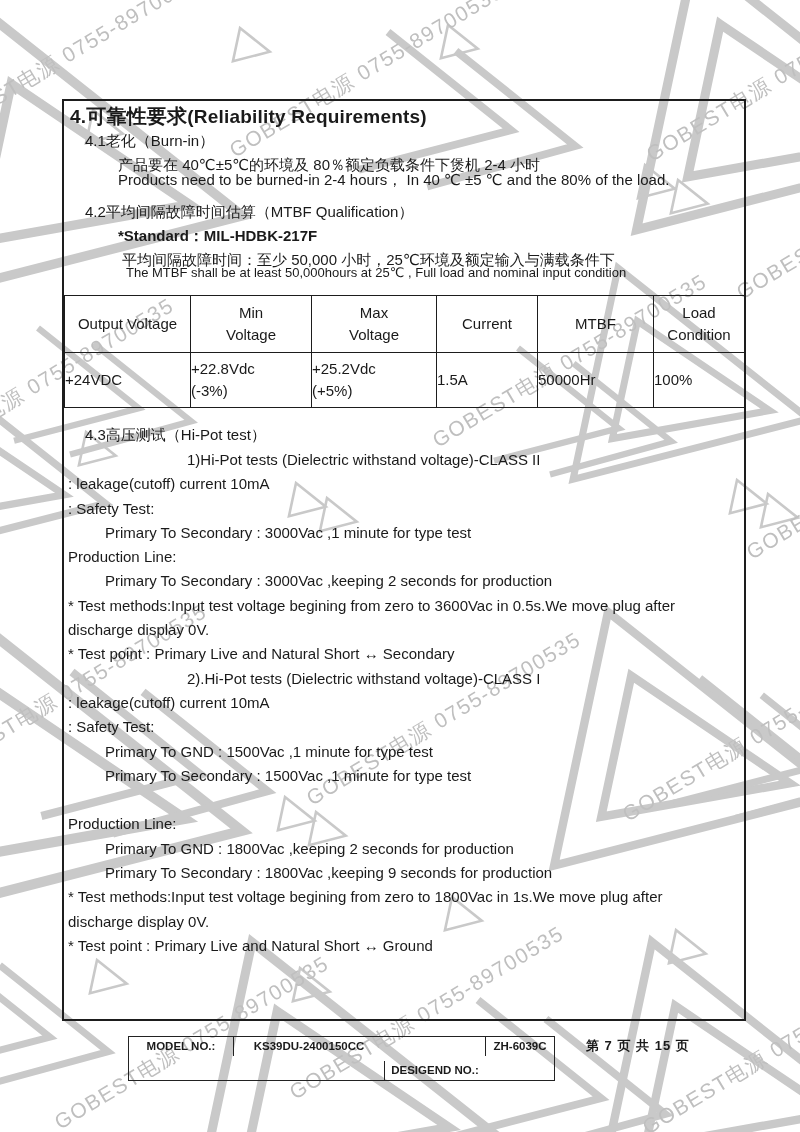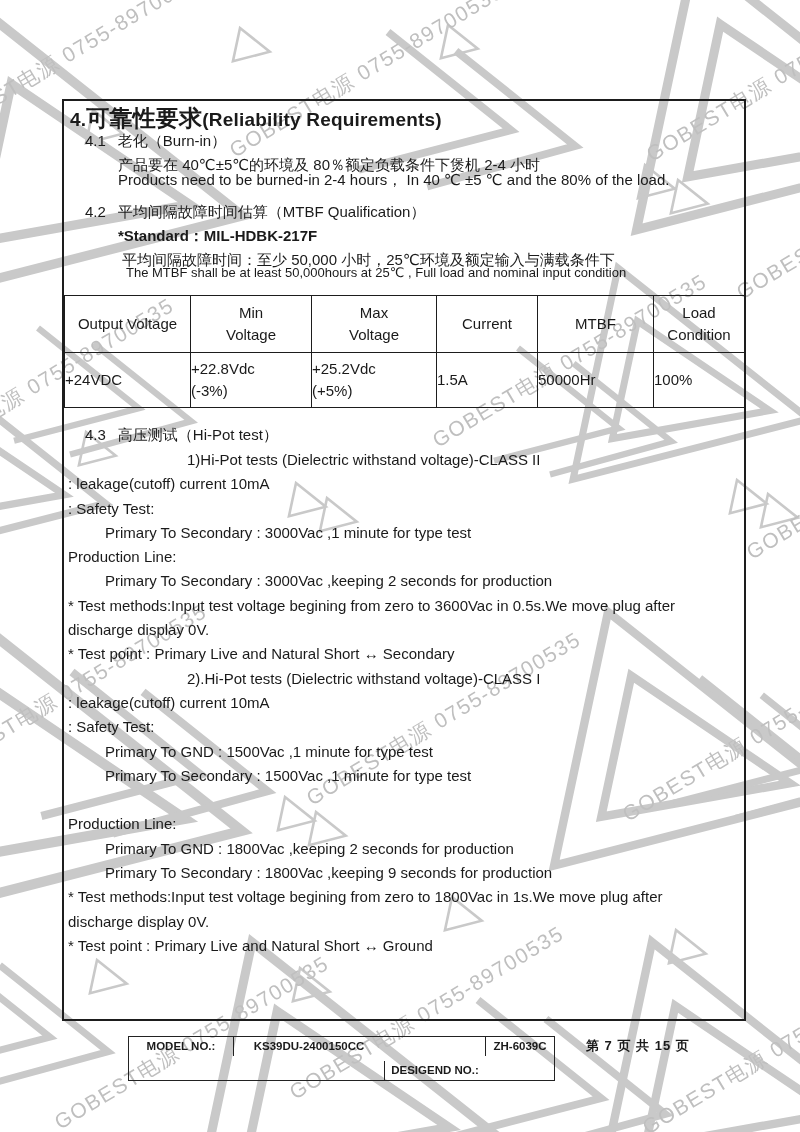--- a/index.html
+++ b/index.html
@@ -10,23 +10,23 @@
   }
   
   #watermarks{position:absolute;left:0;top:0;width:800px;height:1132px;z-index:0;pointer-events:none;}
   
   #content-box{
     position:absolute;left:62px;top:99px;width:680px;height:918px;
     border:2px solid #1d1d1d;z-index:1;background:transparent;
   }
   .abs{position:absolute;white-space:nowrap;}
   .doc-title{left:6px;top:2px;font-weight:bold;font-size:19px;letter-spacing:.2px;}
-  .doc-title .zh{font-size:23px;}
+  .doc-title .zh{font-size:20px;}
   .sec-heading{font-size:15px;}
-  .sec-heading .h-num{display:inline-block;margin-right:12px;}
+  .sec-heading .h-num{display:inline-block;}
   #h41{left:21px;top:31px;}
   #zh1{left:54px;top:55px;font-size:15px;}
   #en1{left:54px;top:70px;font-size:15px;}
   #h42{left:21px;top:102px;}
   #std{left:54px;top:126px;font-size:15px;font-weight:bold;}
   #mzh{left:58px;top:150px;font-size:15px;}
   #men{left:62px;top:164px;font-size:13px;}
   #h43{left:21px;top:325px;}
   
   #mtbf-table{

